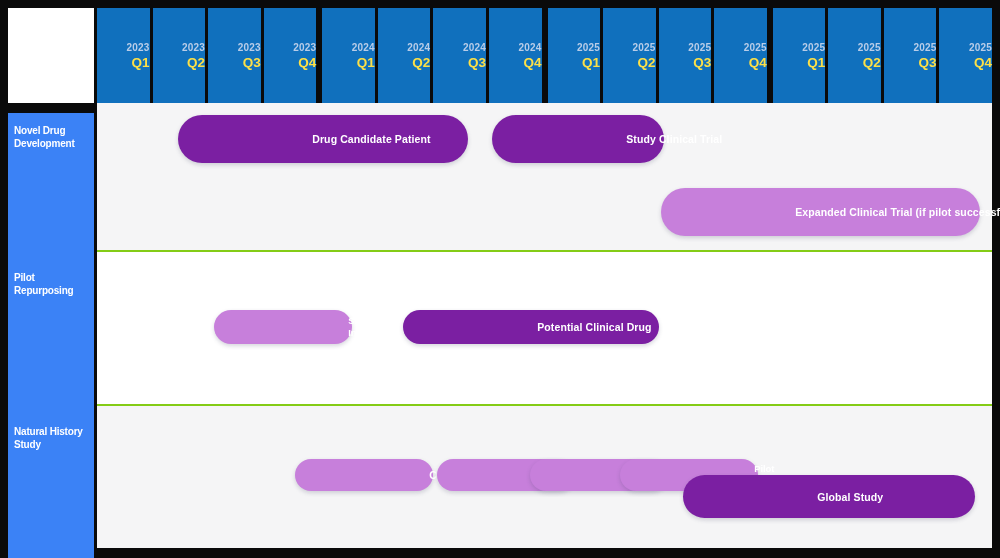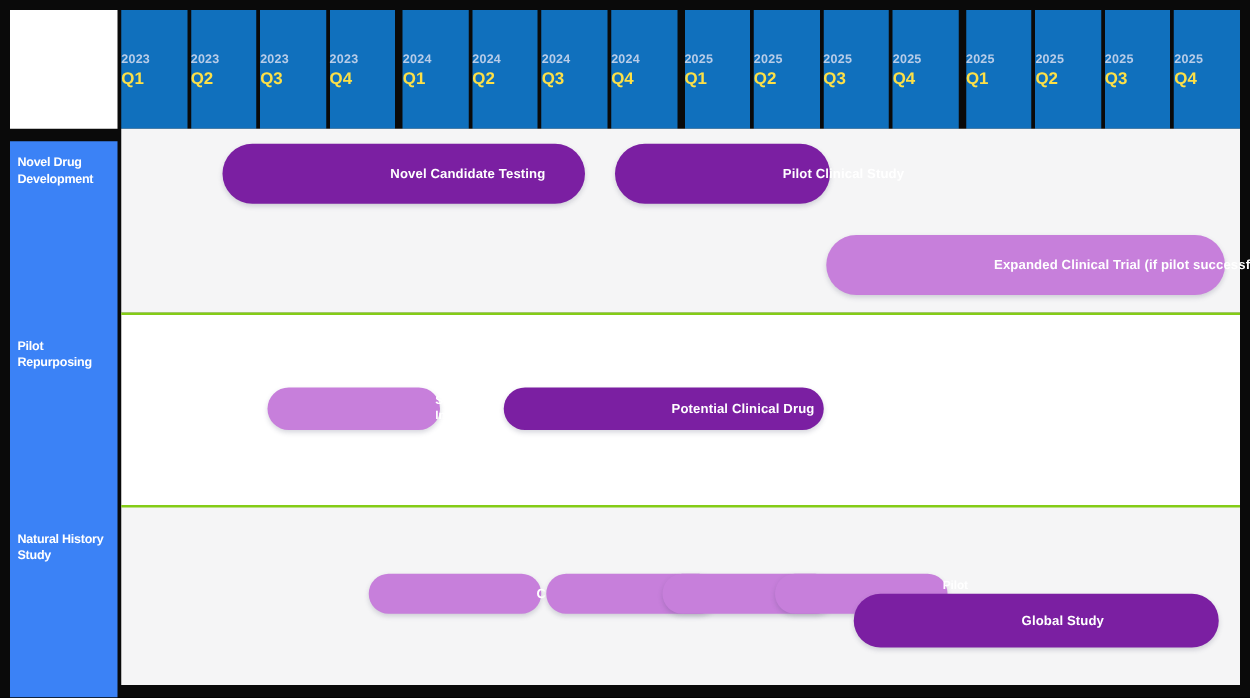--- a/index.html
+++ b/index.html
@@ -7,21 +7,21 @@
     position:relative;width:1000px;height:558px;box-sizing:border-box;
     background:#0a0a0a;padding:8px 8px 10px 8px;display:flex;flex-direction:column;
     font-family:"Liberation Sans",sans-serif;
   }
   
   .header{display:flex;height:95px;flex:0 0 95px;}
   .corner{width:86px;flex:0 0 86px;background:#ffffff;margin-right:3px;}
   .quarters{flex:1;display:flex;}
   .qcell{
     flex:1;background:#1070BD;display:flex;flex-direction:column;
-    align-items:flex-start;justify-content:center;gap:2px;
+    align-items:flex-end;justify-content:center;gap:2px;
   }
   .qcell + .qcell{margin-left:3px;}
   .qcell.year-start{margin-left:6px;}
   .qyear{font-size:10px;font-weight:bold;color:#B9CDE8;letter-spacing:.2px;}
   .qlabel{font-size:13.5px;font-weight:bold;color:#fde047;}
   
   .body{flex:1;display:flex;}
   .sidebar{width:86px;flex:0 0 86px;background:#3b82f6;margin-right:3px;display:flex;flex-direction:column;margin-top:10px;}
   .side-label{
     box-sizing:border-box;padding:11px 2px 0 6px;color:#ffffff;
@@ -118,22 +118,22 @@
       </div>
   </div>
   <div class="body">
     <div class="sidebar">
         <div class="side-label" style="height: 147px;">Novel Drug Development</div>
         <div class="side-label" style="height: 154px;">Pilot Repurposing</div>
         <div class="side-label" style="height: 144px;">Natural History Study</div>
       </div>
     <div class="rows">
         <div class="row gray" style="height: 147px;">
-          <div class="bar dark-purple big" style="left: 81px; top: 12px; width: 290px; height: 48px;">Novel Candidate Testing</div>
-          <div class="bar dark-purple big" style="left: 395px; top: 12px; width: 172px; height: 48px;">Pilot Clinical Study</div>
+          <div class="bar dark-purple big" style="left: 81px; top: 12px; width: 290px; height: 48px;">Drug Candidate Patient</div>
+          <div class="bar dark-purple big" style="left: 395px; top: 12px; width: 172px; height: 48px;">Study Clinical Trial</div>
           <div class="bar light-purple big" style="left: 564px; top: 85px; width: 319px; height: 48px;">Expanded Clinical Trial (if pilot successful)</div>
         </div>
         <div class="row white" style="height: 154px;">
           <div class="bar light-purple small" style="left: 117px; top: 58px; width: 70px; height: 34px;">Study Initiation</div>
           <div class="bar dark-purple big" style="left: 306px; top: 58px; width: 256px; height: 34px;">Potential Clinical Drug</div>
         </div>
         <div class="row gray" style="height: 144px;">
           <div class="bar light-purple big" style="left: 198px; top: 53px; width: 132px; height: 32px;">Contracting</div>
           <div class="bar light-purple small" style="left: 340px; top: 53px; width: 83px; height: 32px;">Study Design</div>
           <div class="bar light-purple small" style="left: 433px; top: 53px; width: 82px; height: 32px;">Patient Recruitment</div>

